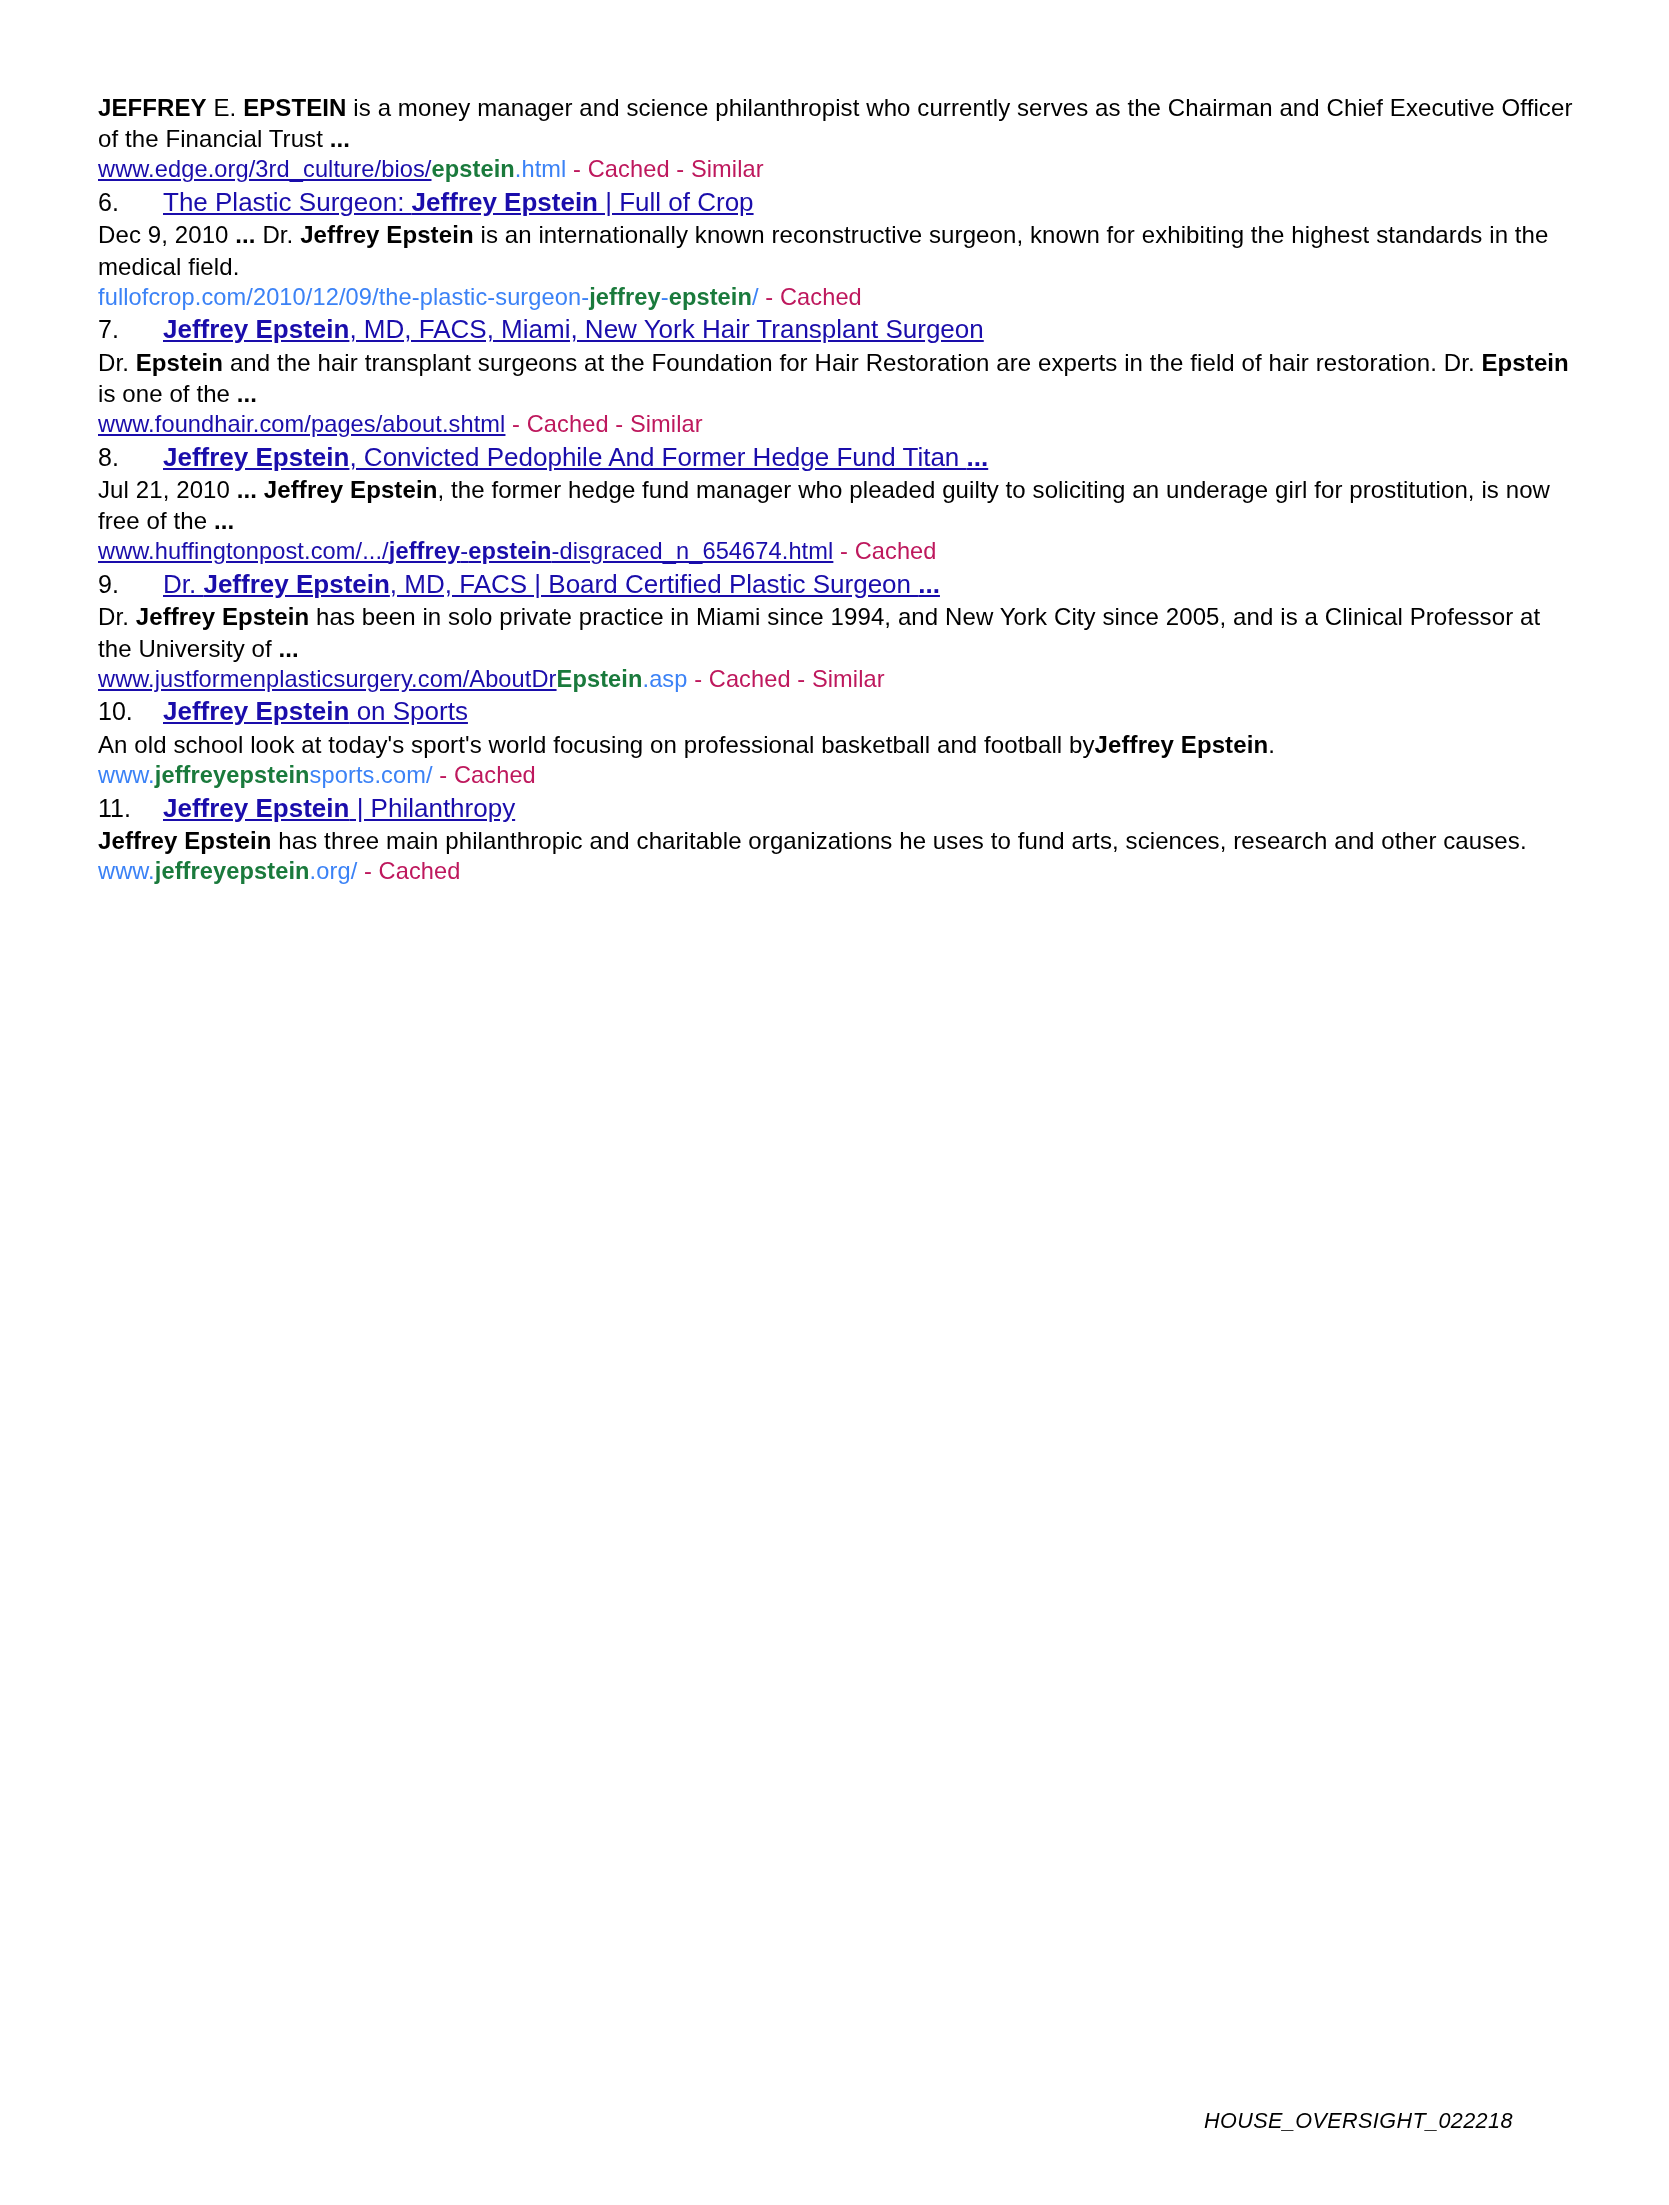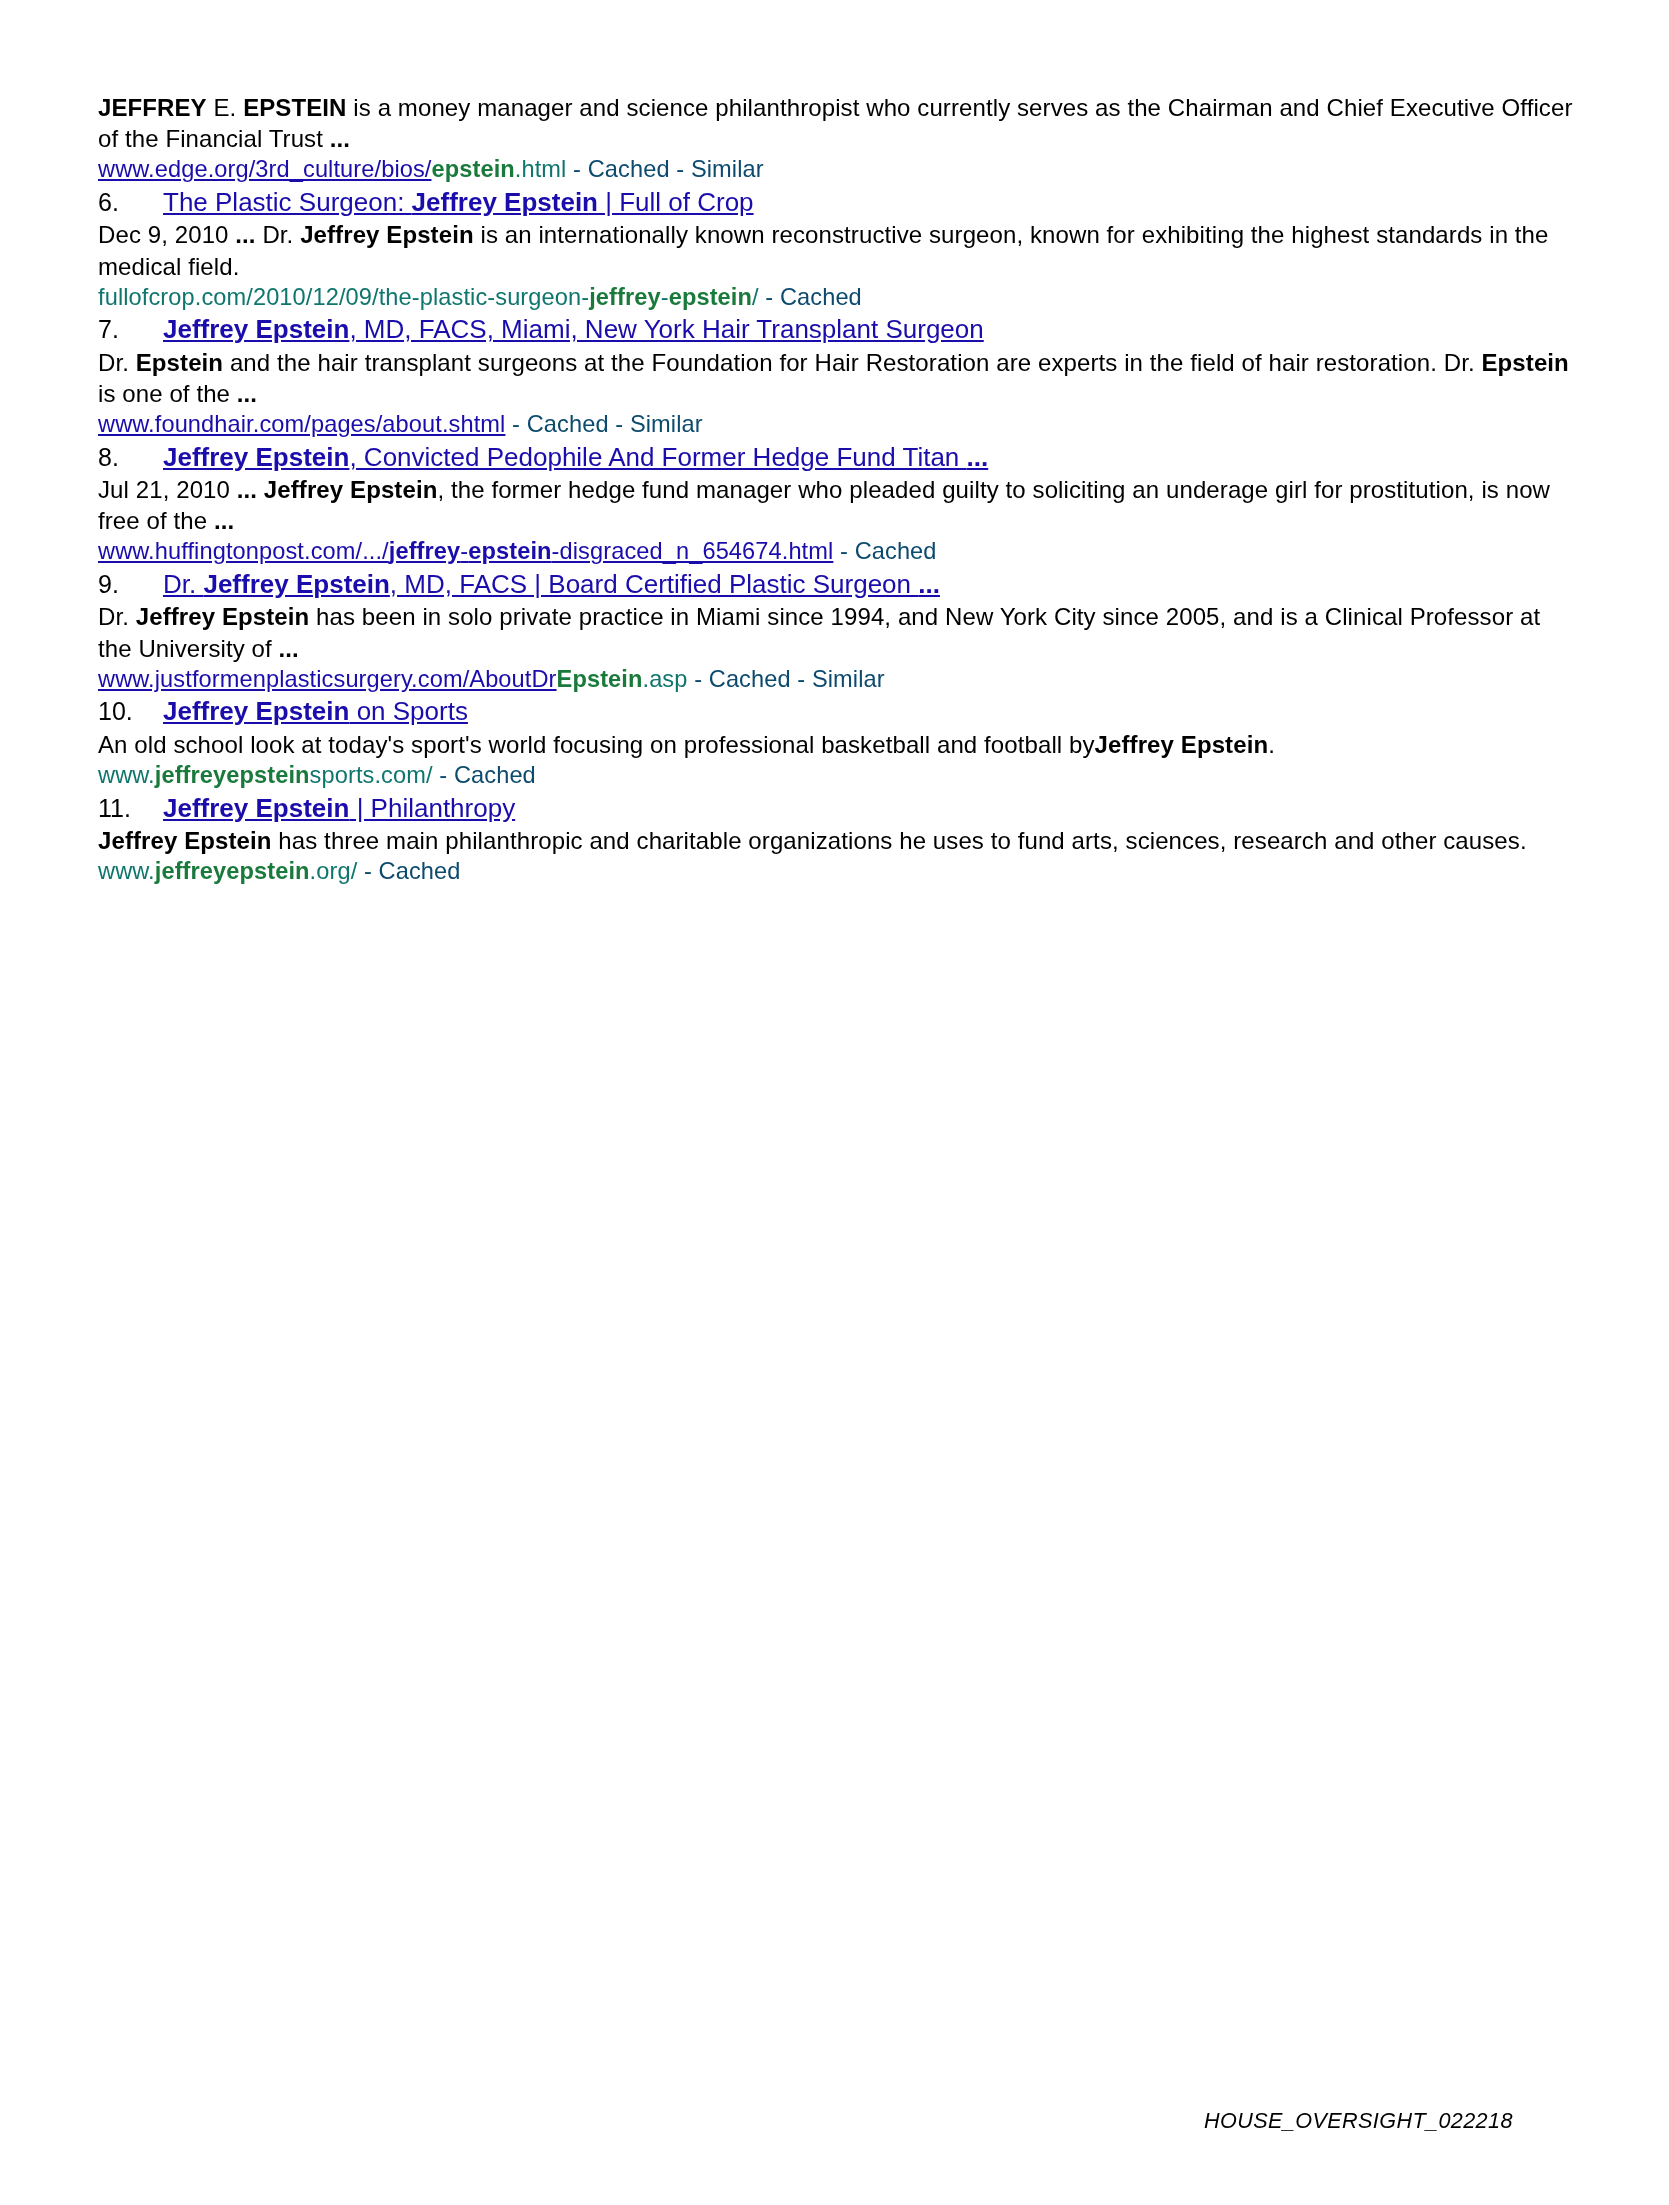--- a/index.html
+++ b/index.html
@@ -37,23 +37,23 @@
     line-height: 1.30;
     color: #1a7a3c;
     margin: 0;
     letter-spacing: 0.1px;
   }
   .url-line .u {
     color: #1a0dab;
     text-decoration: underline;
     text-align: center;
   }
-  .url-line .green { color: #0f766e; }
+  .url-line .green { color: #3b82f6; }
   .url-line .greenb { color: #1a7a3c; font-weight: bold; }
-  .url-line .cached { color: #0c4a6e; }
+  .url-line .cached { color: #be185d; }
   .result {
     display: block;
   }
   .res-title-row {
     display: flex;
     align-items: baseline;
     margin: 0;
   }
   .res-num {
     font-size: 25px;

